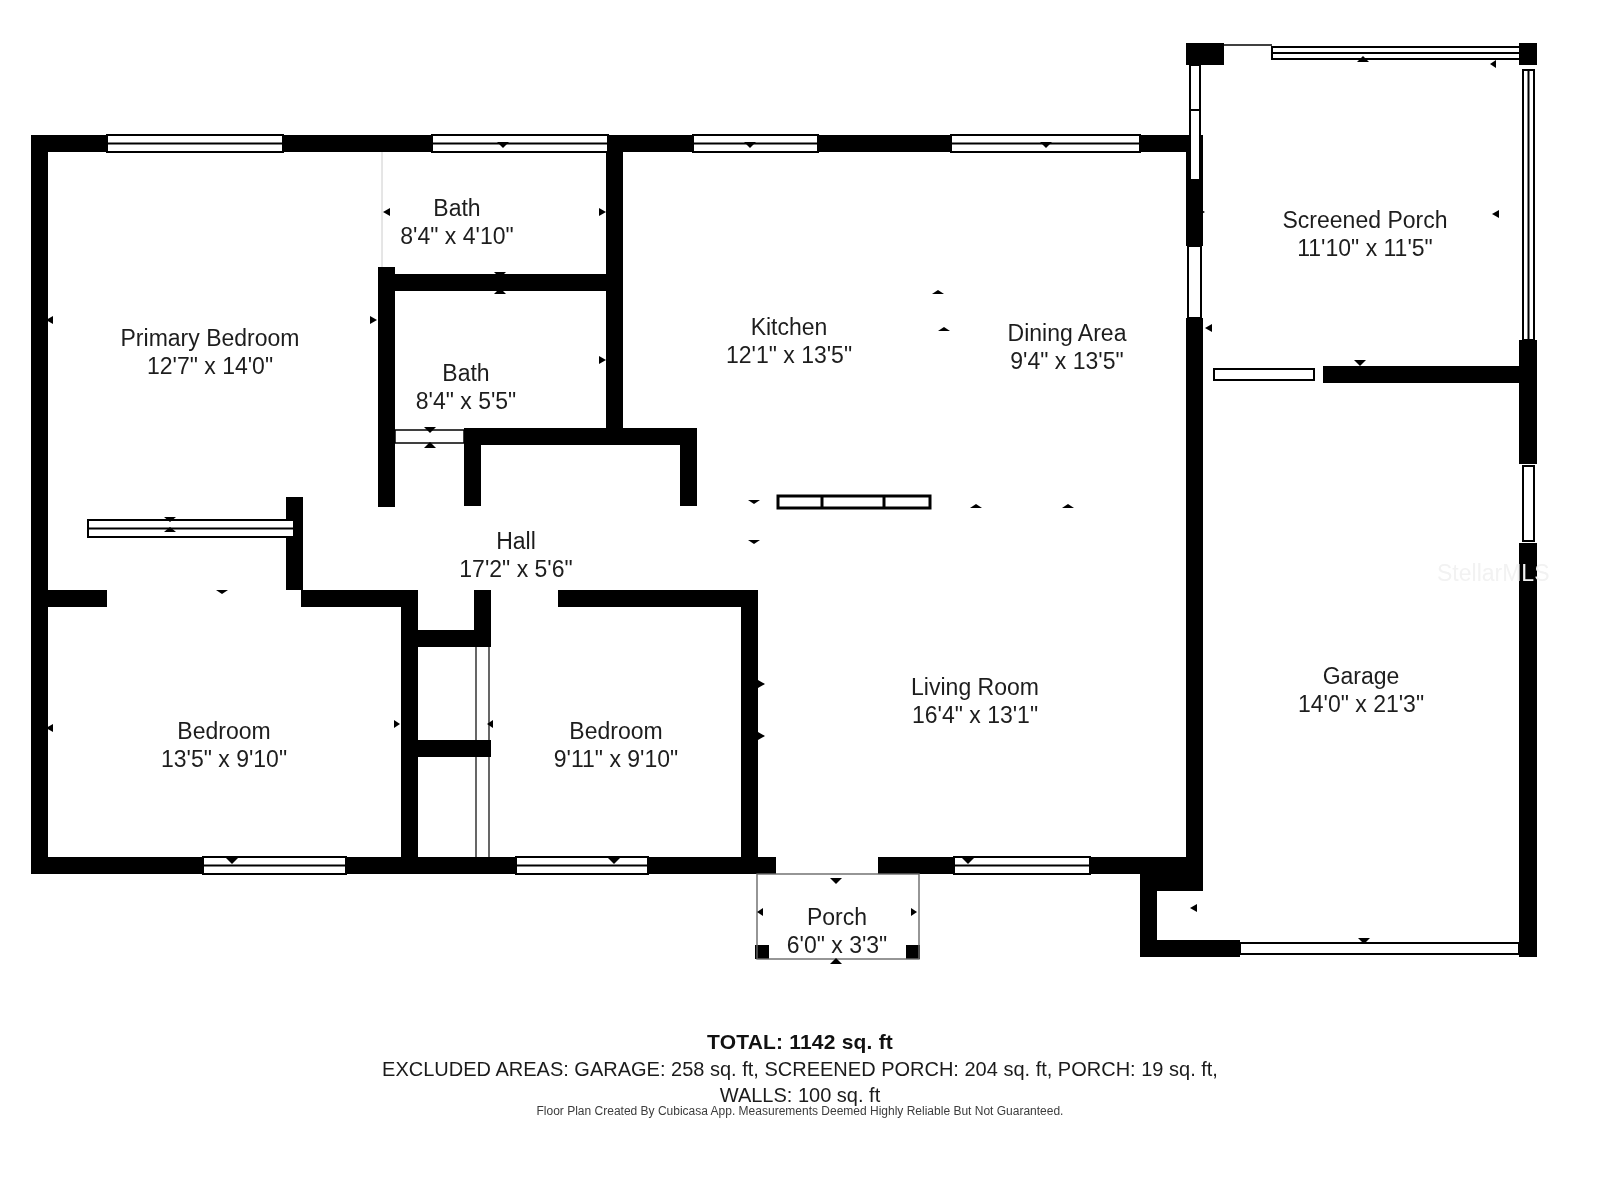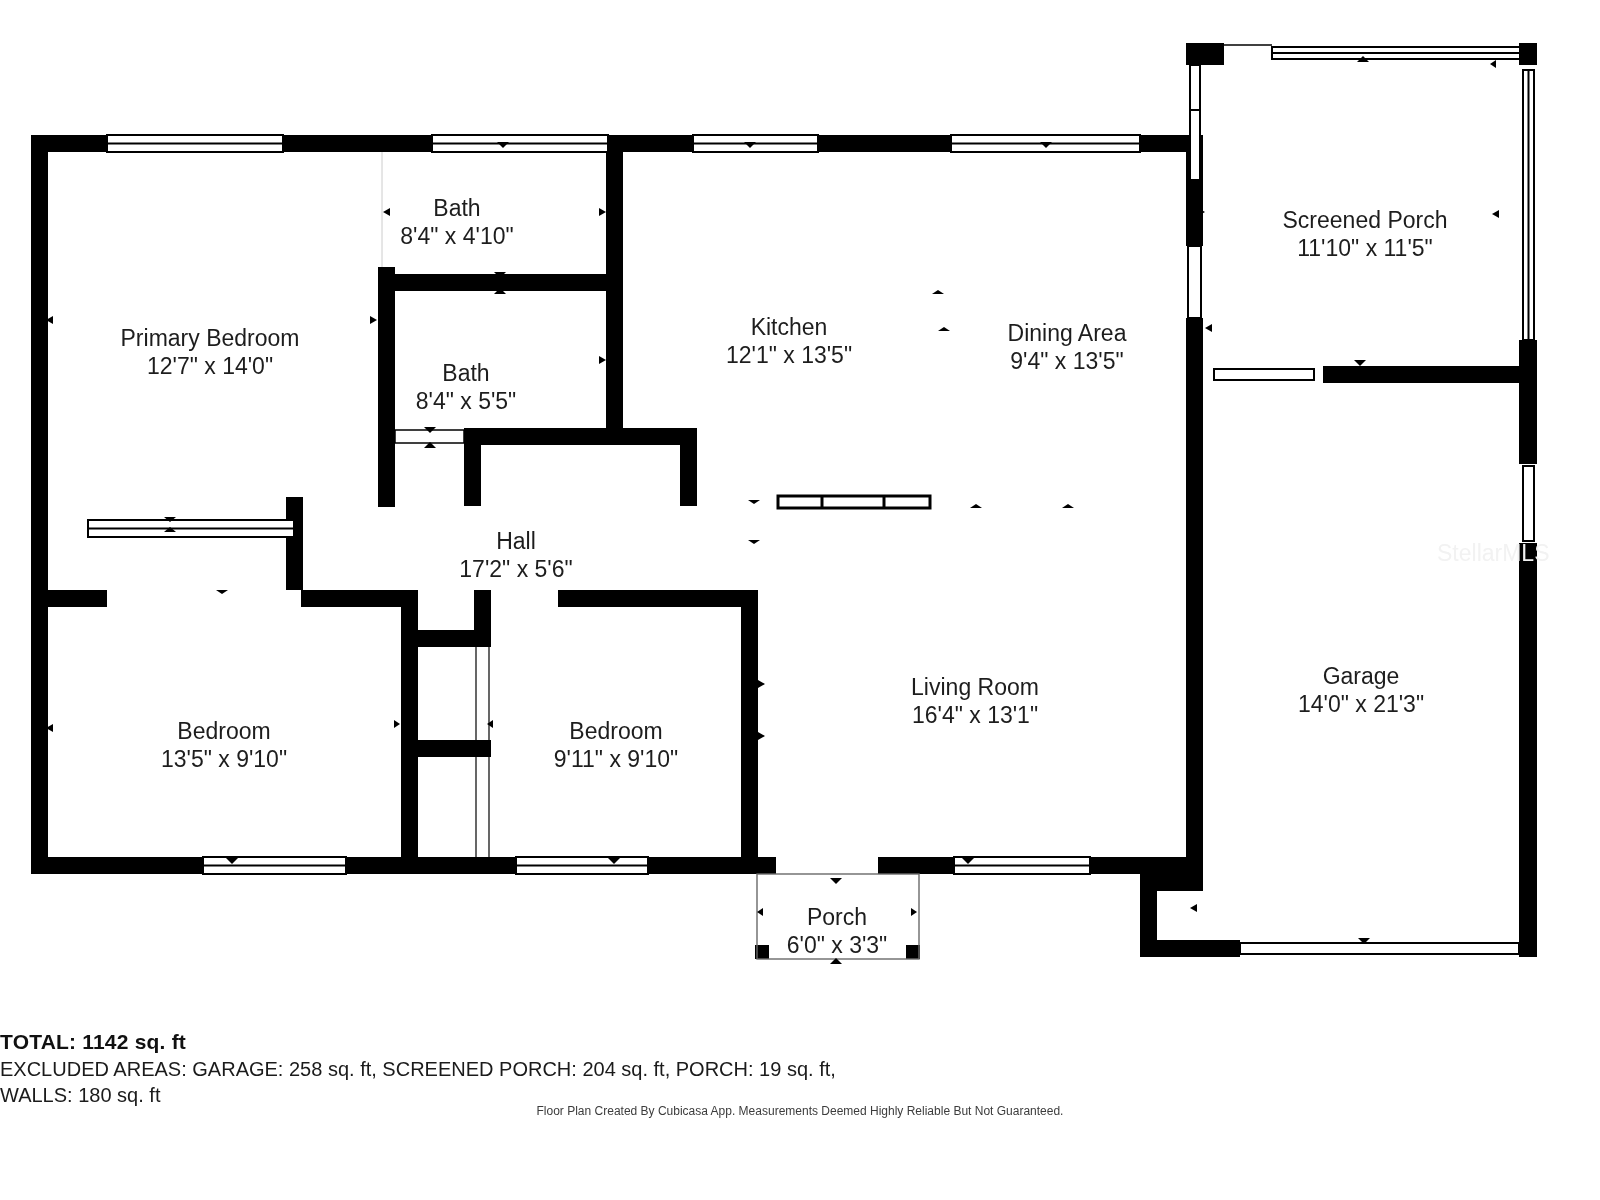--- a/index.html
+++ b/index.html
@@ -44,29 +44,30 @@
     fill: #1d1d1d;
     text-anchor: middle;
   }
   .marker { fill: #000000; }
   .watermark {
     position: absolute;
     font-family: "Liberation Sans", sans-serif;
     font-size: 23px;
     color: #f2f2f2;
     left: 1437px;
-    top: 540px;
+    top: 560px;
     white-space: nowrap;
     user-select: none;
   }
   .summary {
     position: absolute;
     left: 0;
     top: 1028px;
     width: 1600px;
+    text-align: center;
     line-height: 1.32;
   }
   .summary-total {
     font-size: 21px;
     font-weight: bold;
     color: #111111;
     letter-spacing: .2px;
   }
   .summary-line {
     font-size: 20px;
@@ -390,18 +391,18 @@
       <text class="room-label-dim" x="837" y="953">6'0" x 3'3"</text>
     </g>
 
   </svg>
 
   <div class="watermark">StellarMLS</div>
 
   <div class="summary">
     <div class="summary-total">TOTAL: 1142 sq. ft</div>
     <div class="summary-line">EXCLUDED AREAS: GARAGE: 258 sq. ft, SCREENED PORCH: 204 sq. ft, PORCH: 19 sq. ft,</div>
-    <div class="summary-line">WALLS: 180 sq. ft</div>
+    <div class="summary-line">WALLS: 100 sq. ft</div>
   </div>
 
   <div class="credit">Floor Plan Created By Cubicasa App. Measurements Deemed Highly Reliable But Not Guaranteed.</div>
 
 </div>
 
 </body></html>

